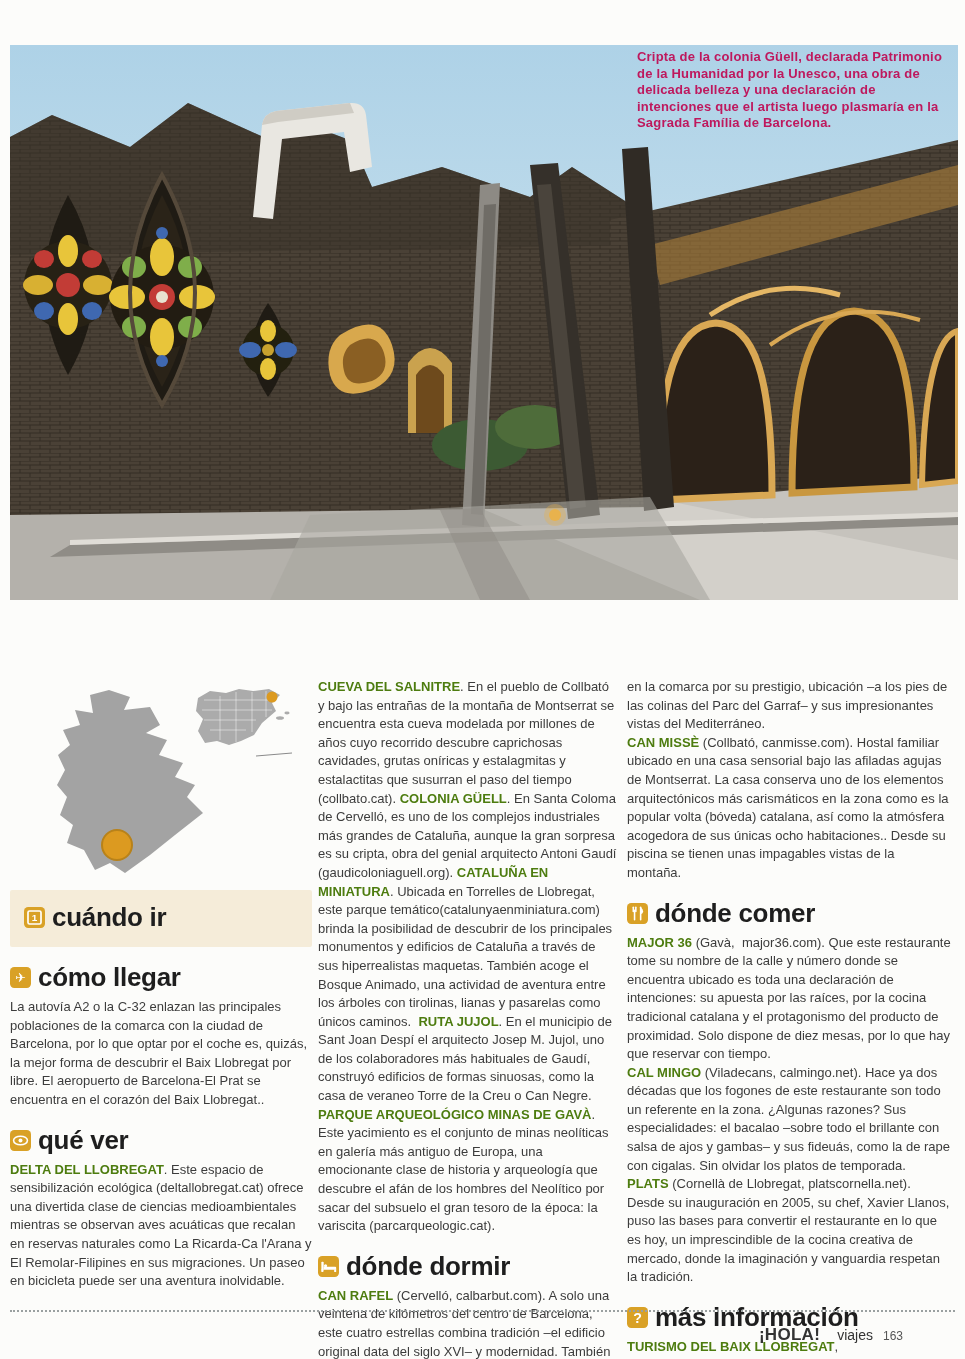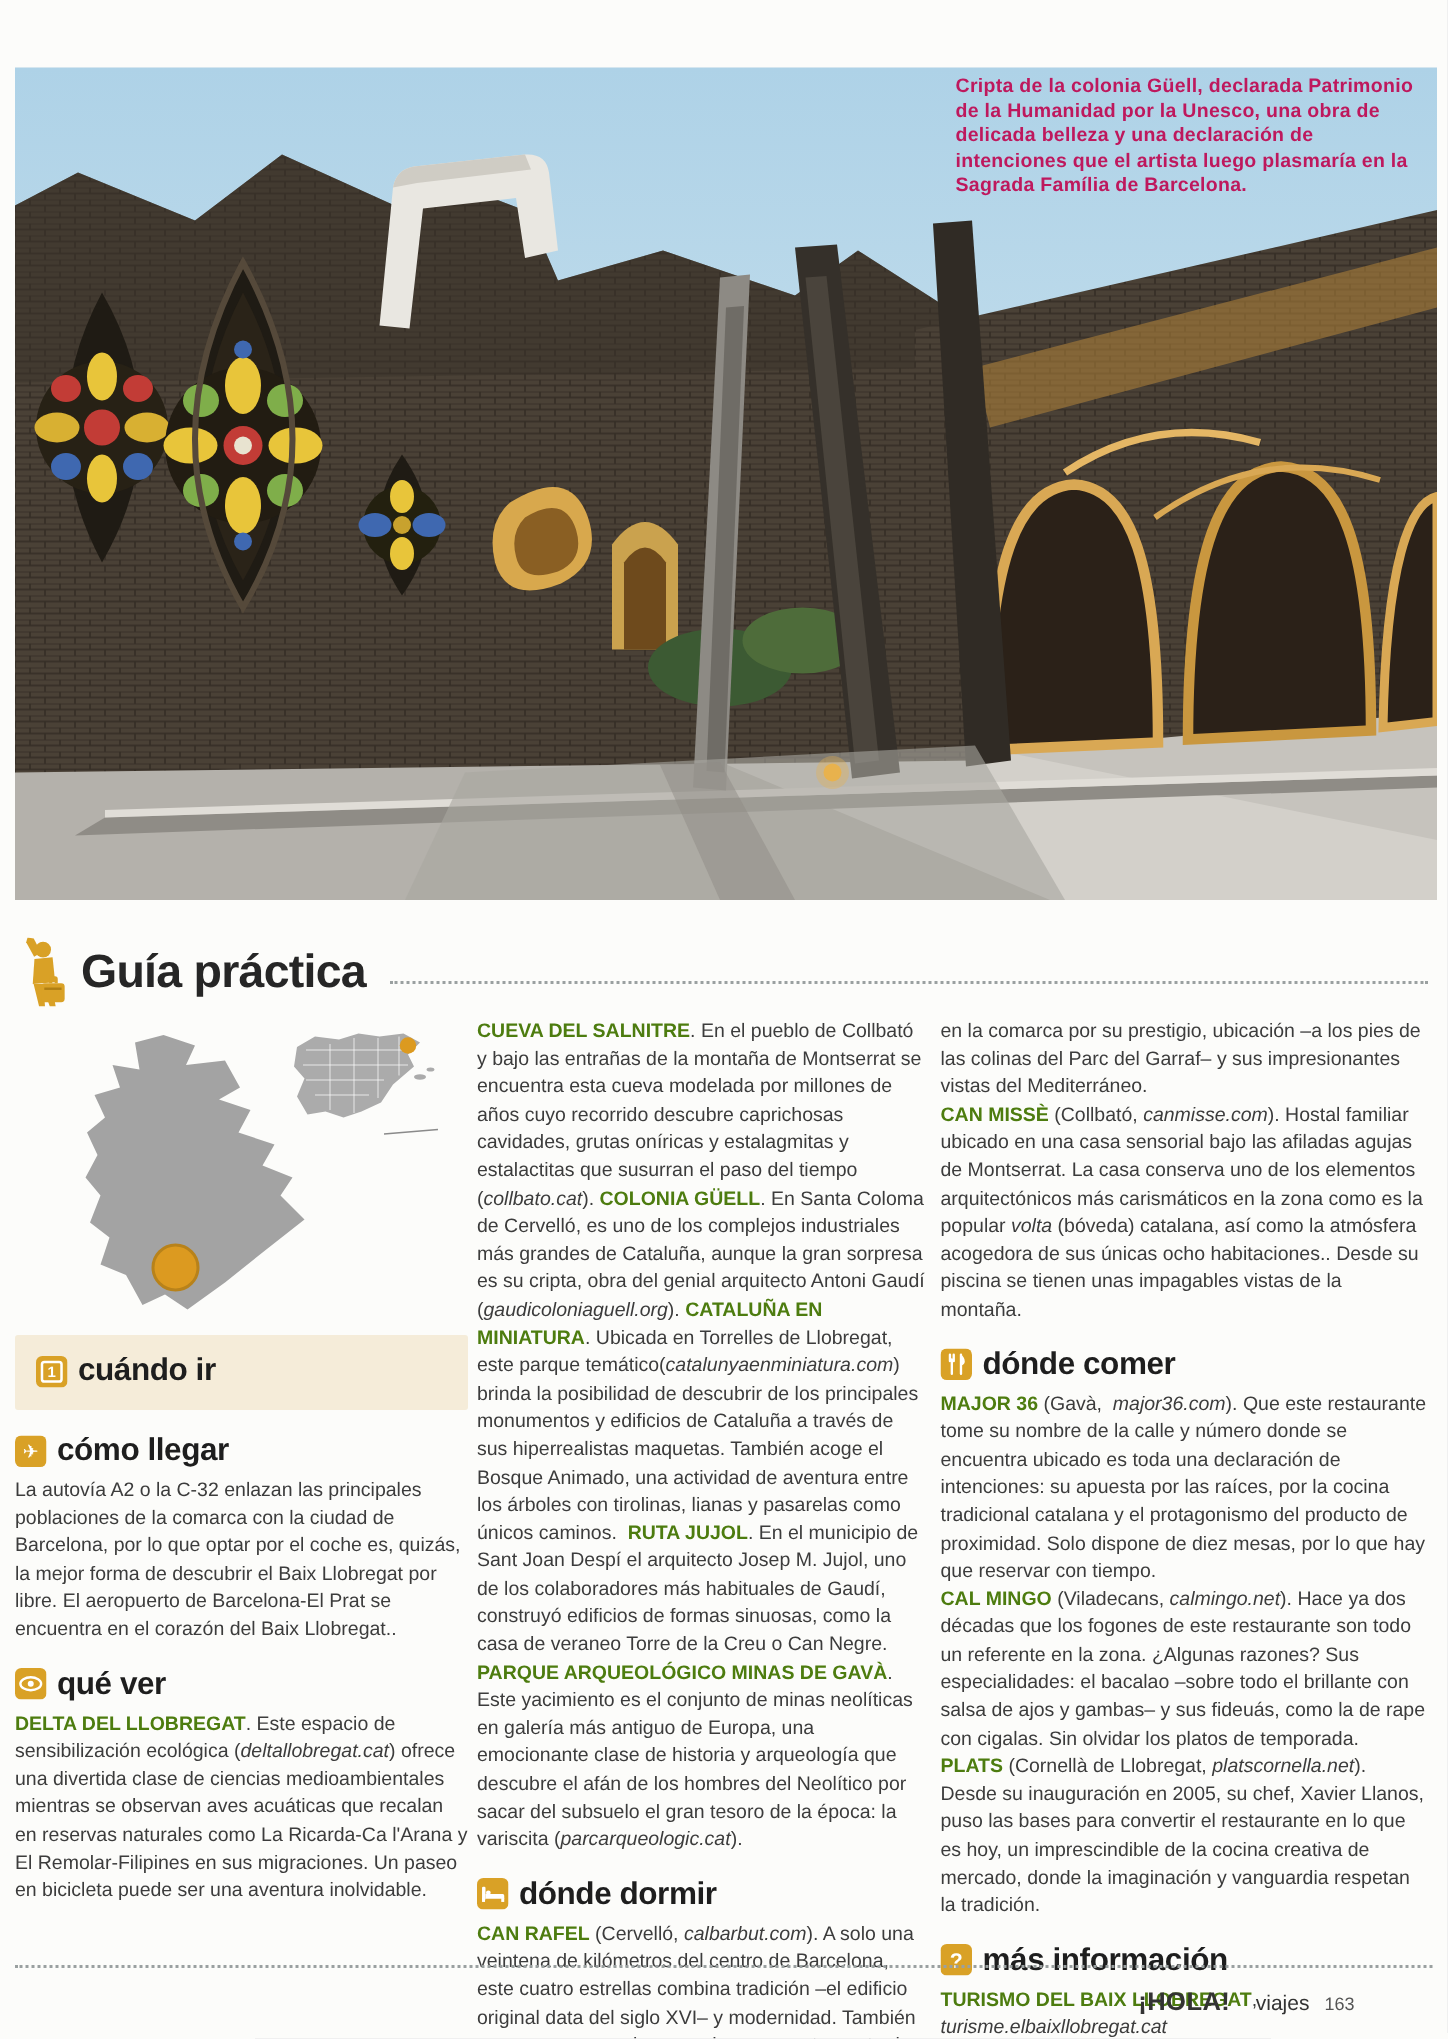--- a/index.html
+++ b/index.html
@@ -20,25 +20,25 @@
 
   
   .col{position:absolute;top:678px;}
   .col-left{left:10px;width:302px;}
   .col-mid{left:318px;width:300px;}
   .col-right{left:627px;width:324px;}
 
   .body-txt,.rich{font-size:13px;line-height:18.6px;color:#3c3c3c;margin:5px 0 0 0;}
   .rich{white-space:pre-wrap;}
   .seg-b{font-weight:bold;color:#4d7c0f;}
-  .seg-i{font-style:italic;}
+  .seg-i{}
 
   .sec-head{display:flex;align-items:center;gap:7px;margin-top:0;}
   .sec-icon{width:21px;height:21px;flex:0 0 auto;}
-  .sec-title{font-size:21px;font-weight:bold;color:#1e1e1e;margin:0;letter-spacing:-.3px;}
+  .sec-title{font-size:26px;font-weight:bold;color:#1e1e1e;margin:0;letter-spacing:-.3px;}
 
   
   .maps{position:relative;height:206px;}
   .region-map{position:absolute;left:44px;top:6px;width:152px;height:198px;}
   .spain-map{position:absolute;left:180px;top:4px;width:110px;height:84px;}
   .box-cuando{margin-top:6px;background:#f5ecd9;padding:12px 14px 14px;border-radius:2px;}
   .sec-block{margin-top:15px;}
 
   
   .bottom-dots{position:absolute;left:10px;top:1310px;width:945px;}
@@ -161,35 +161,20 @@
       <polygon points="612,104 638,102 664,462 634,466" fill="#302b25"></polygon>
 
       <polygon points="300,470 640,452 700,555 260,555" fill="#a9a6a0" opacity="0.6"></polygon>
       <polygon points="430,465 470,463 520,555 470,555" fill="#8f8c86" opacity="0.5"></polygon>
       <circle cx="545" cy="470" r="6" fill="#e8b34d"></circle>
       <circle cx="545" cy="470" r="11" fill="#e8b34d" opacity="0.35"></circle>
     </svg>
     <div class="caption">Cripta de la colonia Güell, declarada Patrimonio de la Humanidad por la Unesco, una obra de delicada belleza y una declaración de intenciones que el artista luego plasmaría en la Sagrada Família de Barcelona.</div>
   </div>
 
-  <div class="guide-header">
-    <svg class="traveler" viewBox="0 0 32 40">
-      <g fill="#d9a126">
-        <circle cx="17.5" cy="7" r="4.6"></circle>
-        <path d="M8.5,0 l3.6,0.6 4.2,8.2 -4,2.4 -4.6,-8.4 Z"></path>
-        <path d="M12.5,12.5 L23,11.5 24.5,26 11.5,27 Z"></path>
-        <path d="M12,27 l3.2,13 3.4,0 -0.6,-9.6 3.4,9.6 3.4,0 -2.4,-13 Z"></path>
-        <rect x="16.5" y="26.5" width="13.5" height="11" rx="2"></rect>
-        <path d="M21,26.5 v-2.4 q0,-1.6 1.6,-1.6 l1.8,0 q1.6,0 1.6,1.6 v2.4 l-1.8,0 v-2 l-1.4,0 v2 Z"></path>
-      </g>
-      <rect x="18.2" y="29" width="10" height="1.4" fill="#b07f14"></rect>
-    </svg>
-    <h1 class="guide-title">Guía práctica</h1>
-    <div class="dotline"></div>
-  </div>
 
   <div class="col col-left">
     <div class="maps">
       <svg class="region-map" viewBox="0 0 152 198">
         <polygon fill="#a3a3a3" points="55,6 76,13 70,26 96,23 106,41 92,49 113,56 105,71 129,79 121,93 141,101 133,113 149,129 121,151 96,171 71,189 56,179 41,186 30,166 13,159 19,141 6,131 13,113 3,101 11,86 4,71 16,61 9,46 26,41 21,26 39,29 36,11"></polygon>
         <circle cx="63" cy="161" r="15" fill="#dc9a20" stroke="#c2competent"></circle>
         <circle cx="63" cy="161" r="15" fill="#dc9a20" stroke="#b8821a" stroke-width="2"></circle>
       </svg>
       <svg class="spain-map" viewBox="0 0 110 84">
         <polygon fill="#ababab" points="8,16 20,9 36,11 49,7 63,9 79,7 90,13 82,21 86,29 72,41 64,53 51,59 39,63 27,59 15,61 8,49 13,37 6,29"></polygon>

